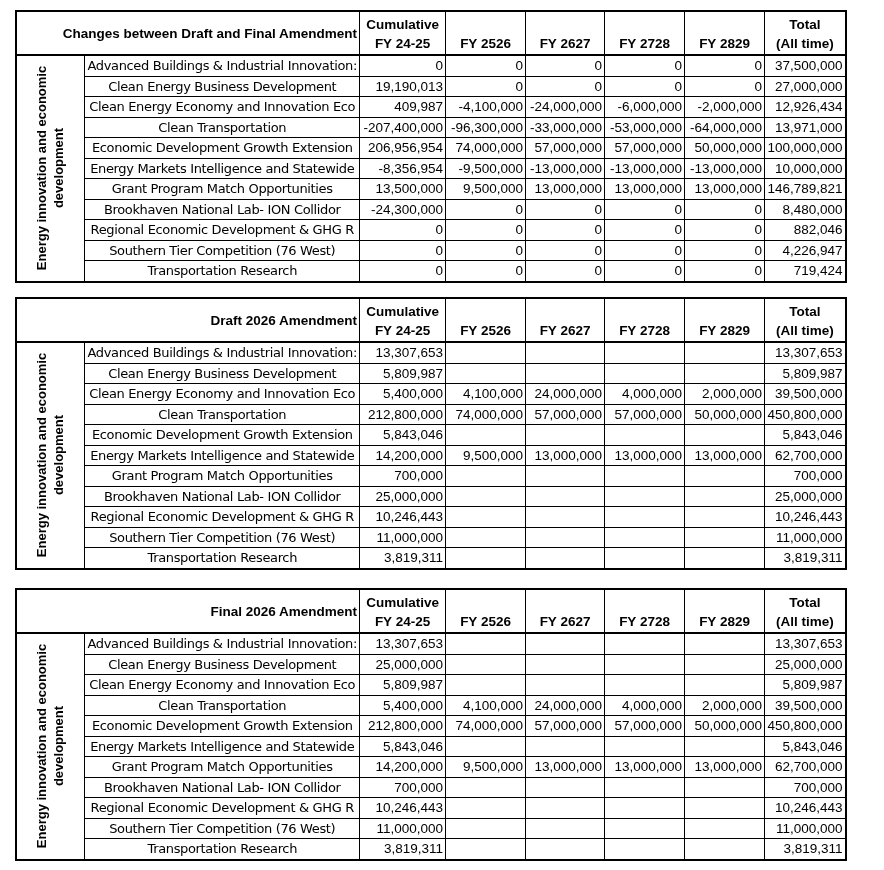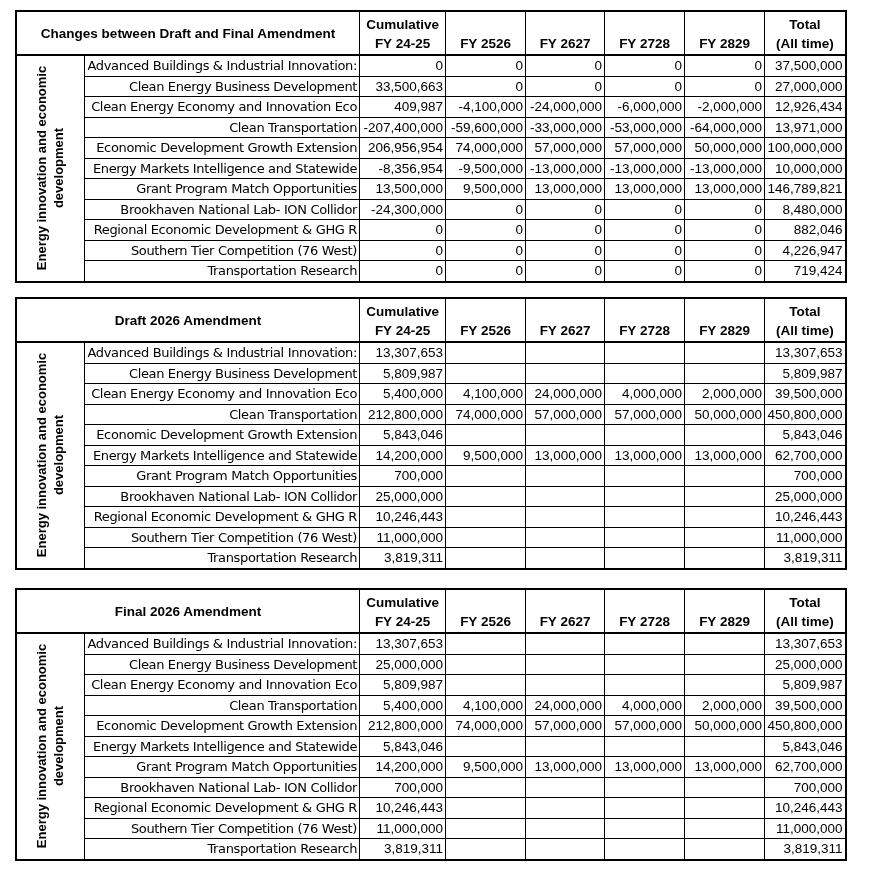--- a/index.html
+++ b/index.html
@@ -4,23 +4,23 @@
 <style>
   html, body { margin: 0; padding: 0; background: #ffffff; }
   body { width: 884px; height: 870px; position: relative; overflow: hidden;
          font-family: "Liberation Sans", sans-serif; color: #000; }
   .tbl { position: absolute; left: 15px; border-collapse: collapse; table-layout: fixed;
          border: 2px solid #000; }
   .tbl td, .tbl th { border: 1px solid #000; padding: 0 2px; height: 19.5px; overflow: hidden;
          white-space: nowrap; font-size: 13.5px; line-height: 19px; }
   .tbl th { font-weight: bold; font-size: 13.5px; line-height: 19px; text-align: center; vertical-align: bottom;
             height: 40px; padding: 1px 2px 1px 2px; border-bottom: 2px solid #000; }
-  .tbl th.title { vertical-align: middle; }
+  .tbl th.title { vertical-align: middle; text-align: right; }
   .tbl th.hdr { white-space: normal; margin-top: 8px; }
-  .tbl td.name { text-align: right; padding-left: 3px; font-family: "DejaVu Sans", sans-serif; font-size: 13px; letter-spacing: -0.35px; text-overflow: clip; }
+  .tbl td.name { text-align: center; padding-left: 3px; font-family: "DejaVu Sans", sans-serif; font-size: 13px; letter-spacing: -0.35px; text-overflow: clip; }
   .tbl td.num { text-align: right; font-family: "Liberation Sans", sans-serif; font-size: 13.5px; padding-right: 2px; }
   .tbl td.group { padding: 0; position: relative; border-right: 1px solid #000; }
   .vlabel { position: absolute; left: 50%; top: 50%; transform: translate(-50%,-50%) rotate(-90deg);
             white-space: nowrap; text-align: center; font-weight: bold; font-size: 13px; line-height: 17px; }
   .c0 { width: 68px; } .c1 { width: 264px; } .c2 { width: 86px; }
   .c3 { width: 80px; } .c4 { width: 79px; } .c5 { width: 80px; } .c6 { width: 80px; } .c7 { width: 81px; }
   #t1 { top: 10px; } #t2 { top: 297px; } #t3 { top: 588px; }
 </style>
 </head>
 <body>
@@ -56,40 +56,40 @@
           <td class="name">Advanced Buildings &amp; Industrial Innovation:</td>
           <td class="num">0</td>
           <td class="num">0</td>
           <td class="num">0</td>
           <td class="num">0</td>
           <td class="num">0</td>
           <td class="num">37,500,000</td>
         </tr>
         <tr>
           <td class="name">Clean Energy Business Development</td>
-          <td class="num">33,500,663</td>
+          <td class="num">19,190,013</td>
           <td class="num">0</td>
           <td class="num">0</td>
           <td class="num">0</td>
           <td class="num">0</td>
           <td class="num">27,000,000</td>
         </tr>
         <tr>
           <td class="name">Clean Energy Economy and Innovation Eco</td>
           <td class="num">409,987</td>
           <td class="num">-4,100,000</td>
           <td class="num">-24,000,000</td>
           <td class="num">-6,000,000</td>
           <td class="num">-2,000,000</td>
           <td class="num">12,926,434</td>
         </tr>
         <tr>
           <td class="name">Clean Transportation</td>
           <td class="num">-207,400,000</td>
-          <td class="num">-59,600,000</td>
+          <td class="num">-96,300,000</td>
           <td class="num">-33,000,000</td>
           <td class="num">-53,000,000</td>
           <td class="num">-64,000,000</td>
           <td class="num">13,971,000</td>
         </tr>
         <tr>
           <td class="name">Economic Development Growth Extension</td>
           <td class="num">206,956,954</td>
           <td class="num">74,000,000</td>
           <td class="num">57,000,000</td>

